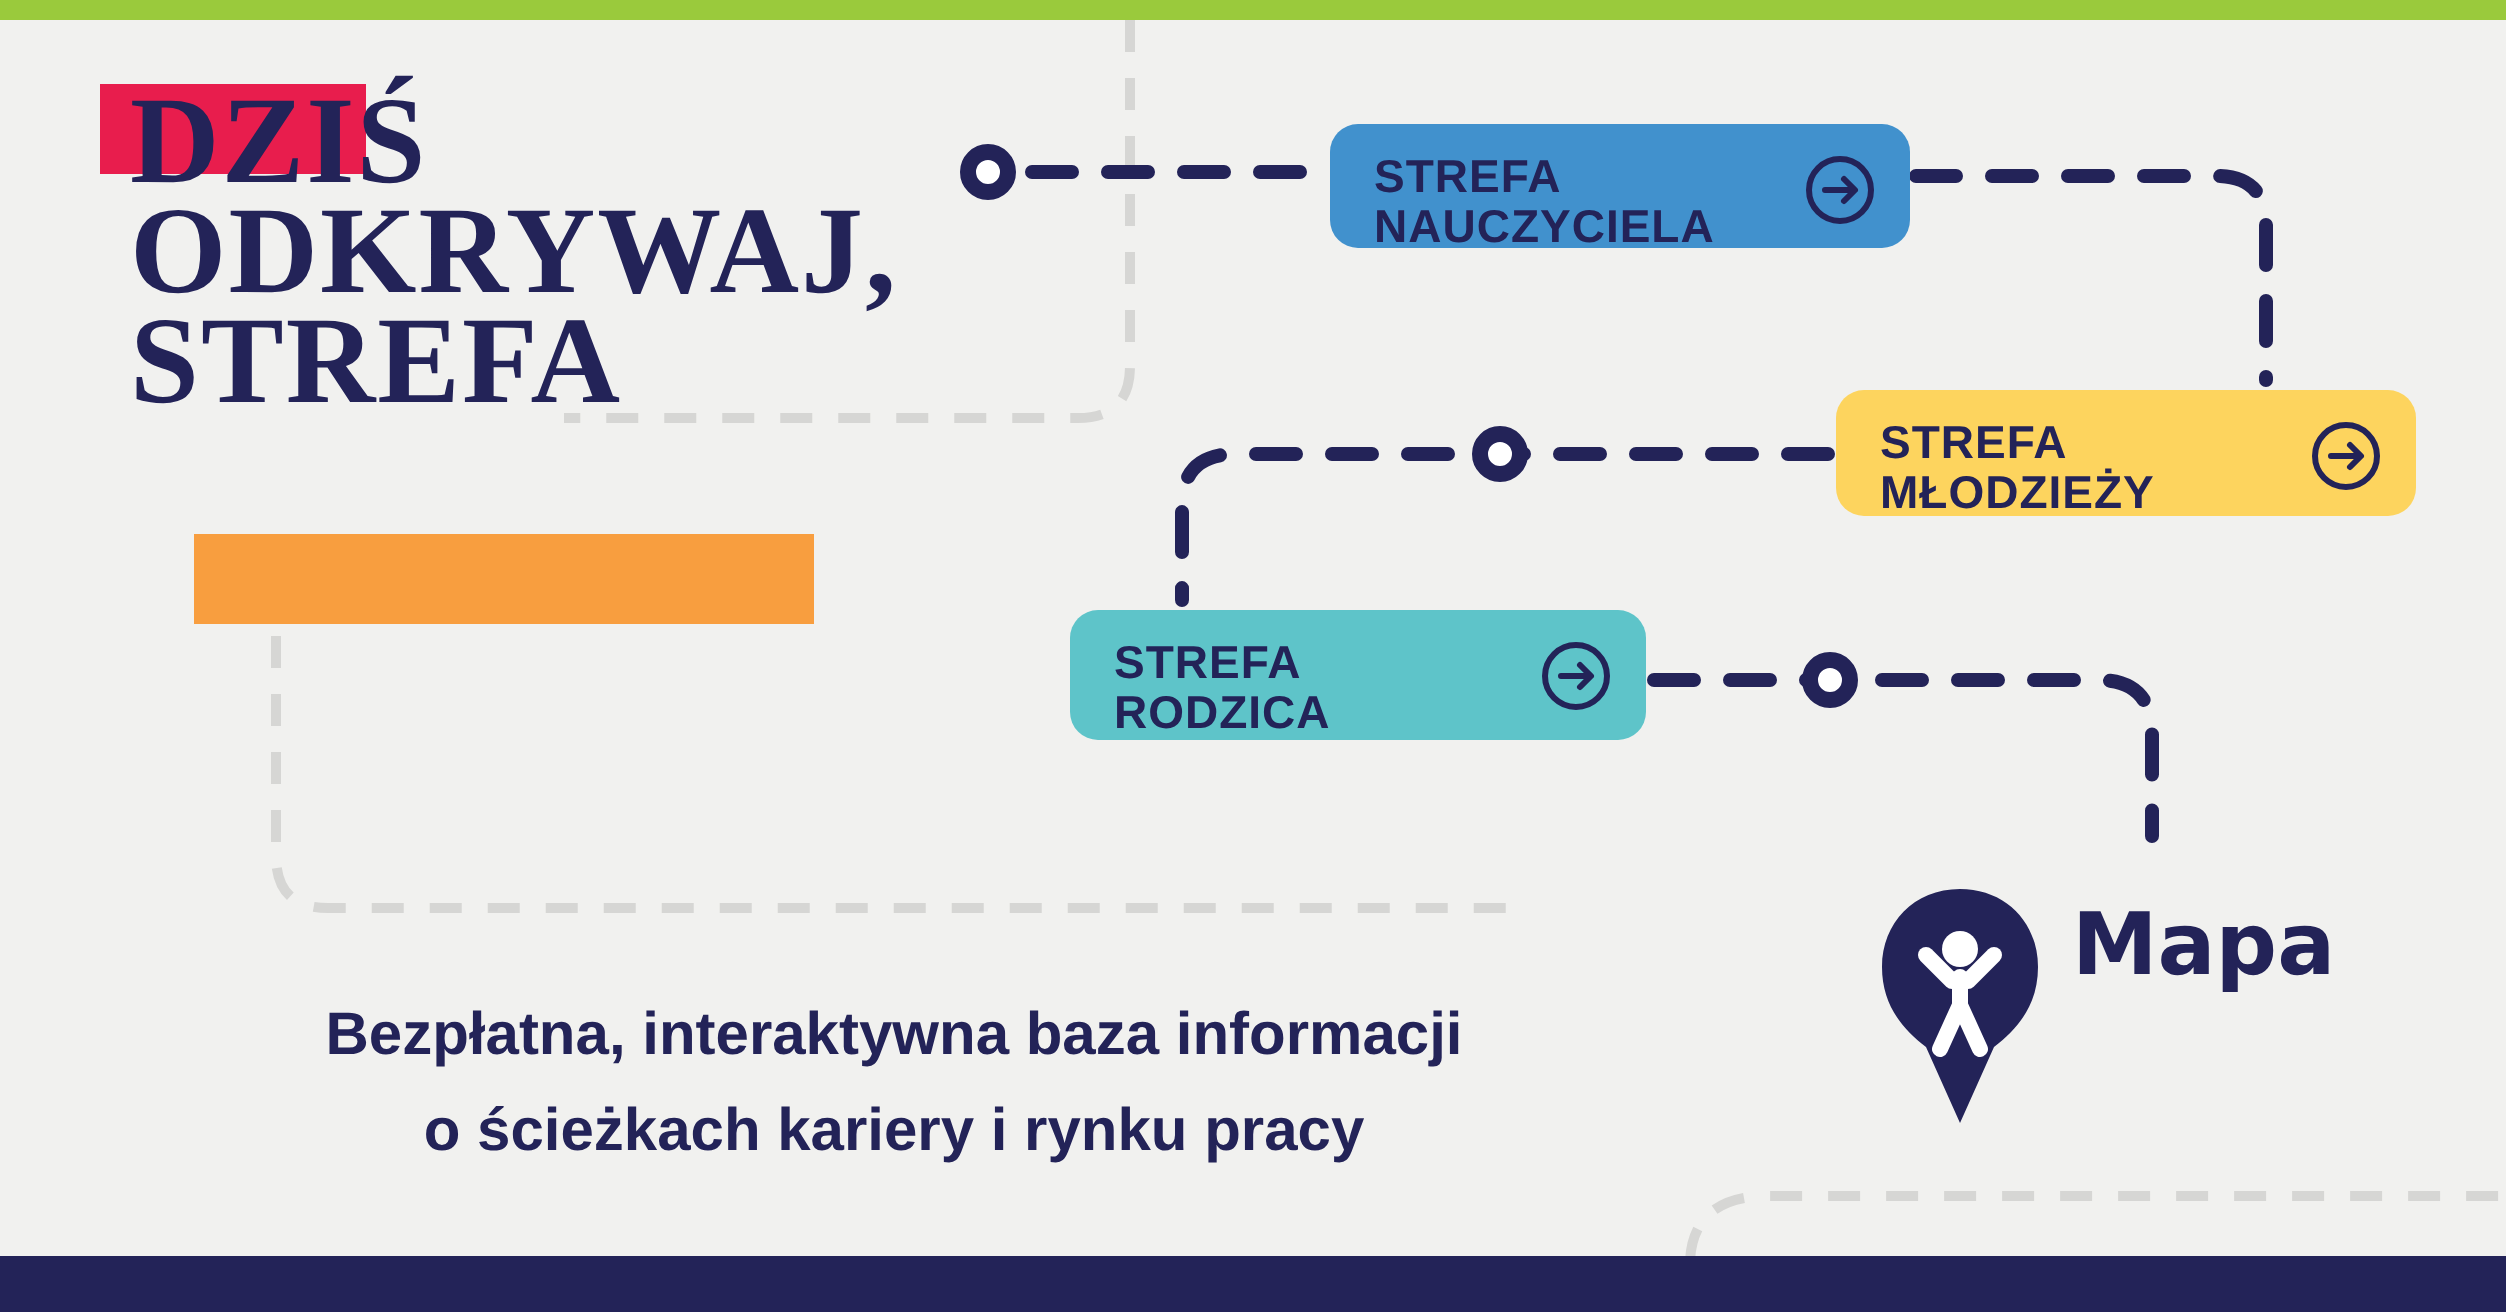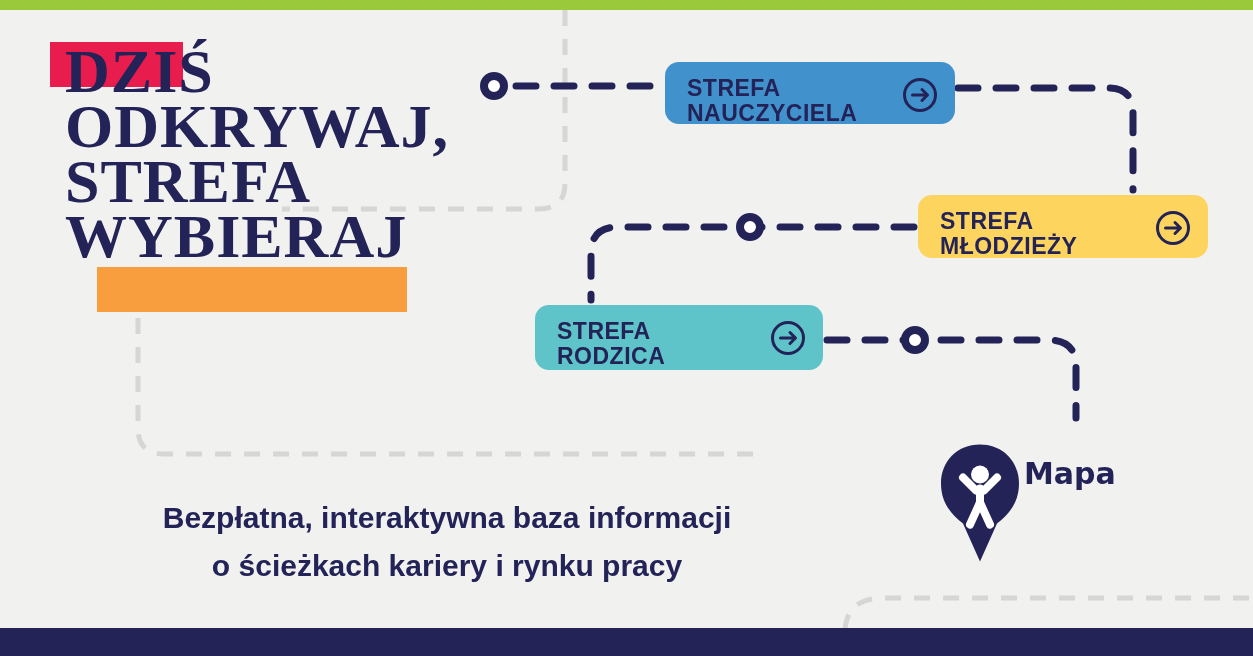--- a/index.html
+++ b/index.html
@@ -40,23 +40,23 @@
 
   .tagline {
     position:absolute; left:97px; top:494px; width:700px; text-align:center;
     color:#232358; font-size:30px; line-height:48px; font-weight:bold;
   }
   .tagline span { display:block; }
 
   .logo { position:absolute; left:936px; top:442px; display:flex; align-items:flex-start; }
   .logo-pin { width:88px; height:123px; flex:none; }
   .logo-text {
-    margin-top:6px; color:#232358;
+    margin-left:12px; margin-top:6px; color:#232358;
     font-family:"DejaVu Sans", sans-serif; font-weight:bold;
-    font-size:30px; line-height:51px;
+    font-size:43px; line-height:51px;
   }
   .logo-text span { display:block; }
 </style>
 </head>
 <body>
 
 <div class="bar-top"></div>
 
 <svg class="paths" width="1253" height="656" viewBox="0 0 1253 656">
 
@@ -79,21 +79,20 @@
     <circle cx="915" cy="340" r="10"></circle>
   </g>
 </svg>
 
 <div class="hl hl-red"></div>
 <div class="hl hl-orange"></div>
 <h1 class="headline-text">
   <span>DZIŚ</span>
   <span>ODKRYWAJ,</span>
   <span>STREFA</span>
-  <span>WYBIERAJ</span>
 </h1>
 
 <div class="zone zone-teacher">
   <div class="zone-label">
     <span>STREFA</span>
     <span>NAUCZYCIELA</span>
   </div>
   <svg class="arrow-icon" viewBox="0 0 38 38">
     <circle cx="19" cy="19" r="15.5" fill="none" stroke="#232358" stroke-width="3"></circle>
     <path d="M11.5 19 H 26 M21 13.5 L26.5 19 L21 24.5" fill="none" stroke="#232358" stroke-width="3" stroke-linecap="round" stroke-linejoin="round"></path>

